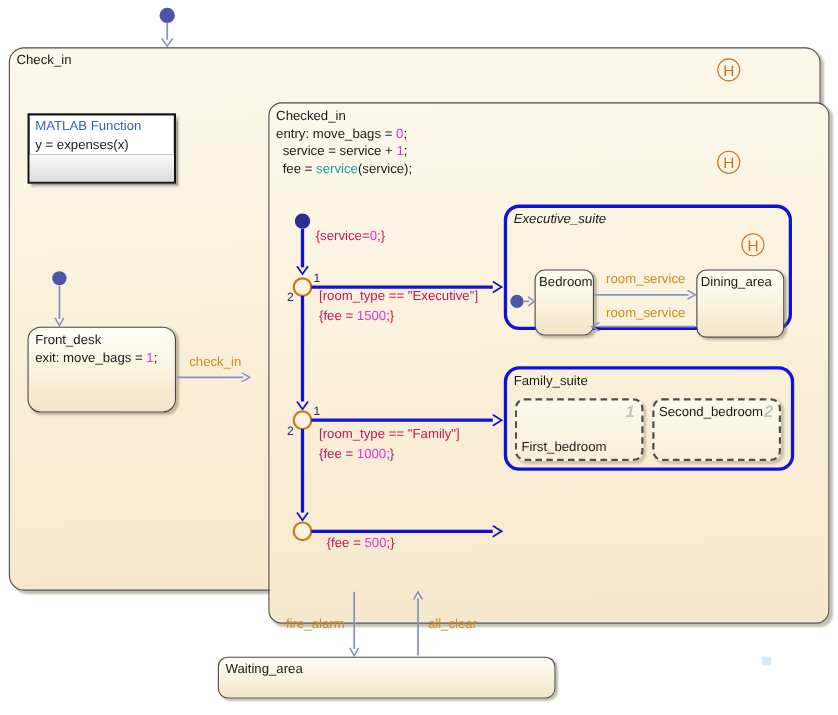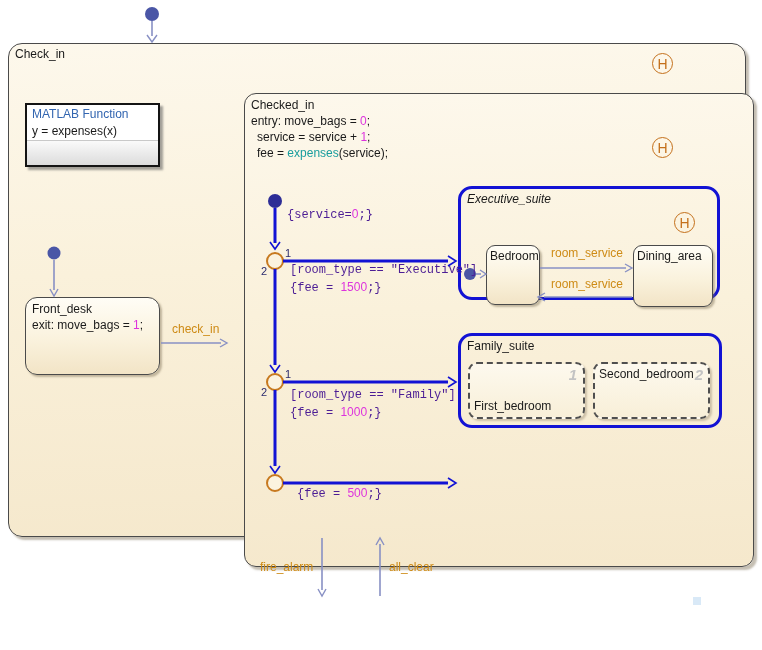--- a/index.html
+++ b/index.html
@@ -16,21 +16,21 @@
   .suite{position:absolute;box-sizing:border-box;border:3px solid #1212d4;border-radius:14px;
          background:transparent;}
   .dashed{position:absolute;box-sizing:border-box;border:2px dashed #4f4f4f;border-radius:9px;
          background:linear-gradient(180deg,#fdf9ee 0%,#f8efd8 100%);
          box-shadow:2px 2px 2px rgba(125,110,85,.35);}
   .title{position:absolute;left:6px;top:3px;white-space:nowrap;color:#1a1a1a;}
 
   
   .acts{position:absolute;line-height:16px;white-space:nowrap;}
   .acts .ind{padding-left:6px;}
-  .ev{color:#ce8b16;}  .cond{color:#4c1d95;font-family:Liberation Mono, monospace;}  .val{color:#dd33dd;}  .fn{color:#199d9d;}
+  .ev{color:#ce8b16;}  .cond{color:#be185d;}  .val{color:#dd33dd;}  .fn{color:#199d9d;}
 
   
   .tlabel{position:absolute;white-space:nowrap;}
   .tlabel.ev{color:#ce8b16;}
   .jnum{position:absolute;color:#2b2b6e;font-size:11px;}
 
   
   .hist{position:absolute;width:21px;height:21px;border:1.6px solid #c4701b;border-radius:50%;
         color:#c4701b;font-size:14px;line-height:21px;text-align:center;box-sizing:border-box;
         background:transparent;}
@@ -69,21 +69,21 @@
       <div>Front_desk</div>
       <div><span>exit: move_bags = </span><span class="val">1</span><span>;</span></div>
     </div>
   </div>
 
   <div class="state" style="left:228px;top:93px;width:510px;height:474px;border-radius:12px;margin-left:16px;">
     <div class="acts" style="left:6px;top:3px;">
       <div>Checked_in</div>
       <div><span>entry: move_bags = </span><span class="val">0</span><span>;</span></div>
       <div class="ind"><span>service = service + </span><span class="val">1</span><span>;</span></div>
-      <div class="ind"><span>fee = </span><span class="fn">expenses</span><span>(service);</span></div>
+      <div class="ind"><span>fee = </span><span class="fn">service</span><span>(service);</span></div>
     </div>
   </div>
   <div class="hist" style="left:652px;top:137px;">H</div>
 
   <div class="suite" style="left:458px;top:186px;width:262px;height:114px;font-style:italic;">
     <div class="title">Executive_suite</div>
   </div>
   <div class="hist" style="left:674px;top:212px;">H</div>
   <div class="substate" style="left:486px;top:245px;width:54px;height:60px;">
     <div class="title" style="left:3px;">Bedroom</div>
@@ -98,20 +98,23 @@
   <div class="dashed" style="left:468px;top:362px;width:117px;height:57px;">
     <div class="title" style="left:4px;margin-top:32px;">First_bedroom</div>
     <div class="ordnum" style="right:6px;top:2px;">1</div>
   </div>
   <div class="dashed" style="left:593px;top:362px;width:117px;height:57px;padding-left:20px;">
     <div class="title" style="left:4px;">Second_bedroom</div>
     <div class="ordnum" style="right:5px;top:2px;">2</div>
   </div>
 
 
+  <div class="substate" style="left:198px;top:597px;width:307px;height:38px;">
+    <div class="title">Waiting_area</div>
+  </div>
 
   <div class="artifact"></div>
 
   <svg class="wires" viewBox="0 0 762 650">
 
     <circle cx="152" cy="14" r="7" fill="#4A56A6"></circle>
     <line x1="152" y1="21" x2="152" y2="36" stroke="#8890C4" stroke-width="1.6"></line>
     <polyline points="147,35 152,42 157,35" fill="none" stroke="#8890C4" stroke-width="1.4"></polyline>
 
     <circle cx="54" cy="253" r="6.5" fill="#4A56A6"></circle>

